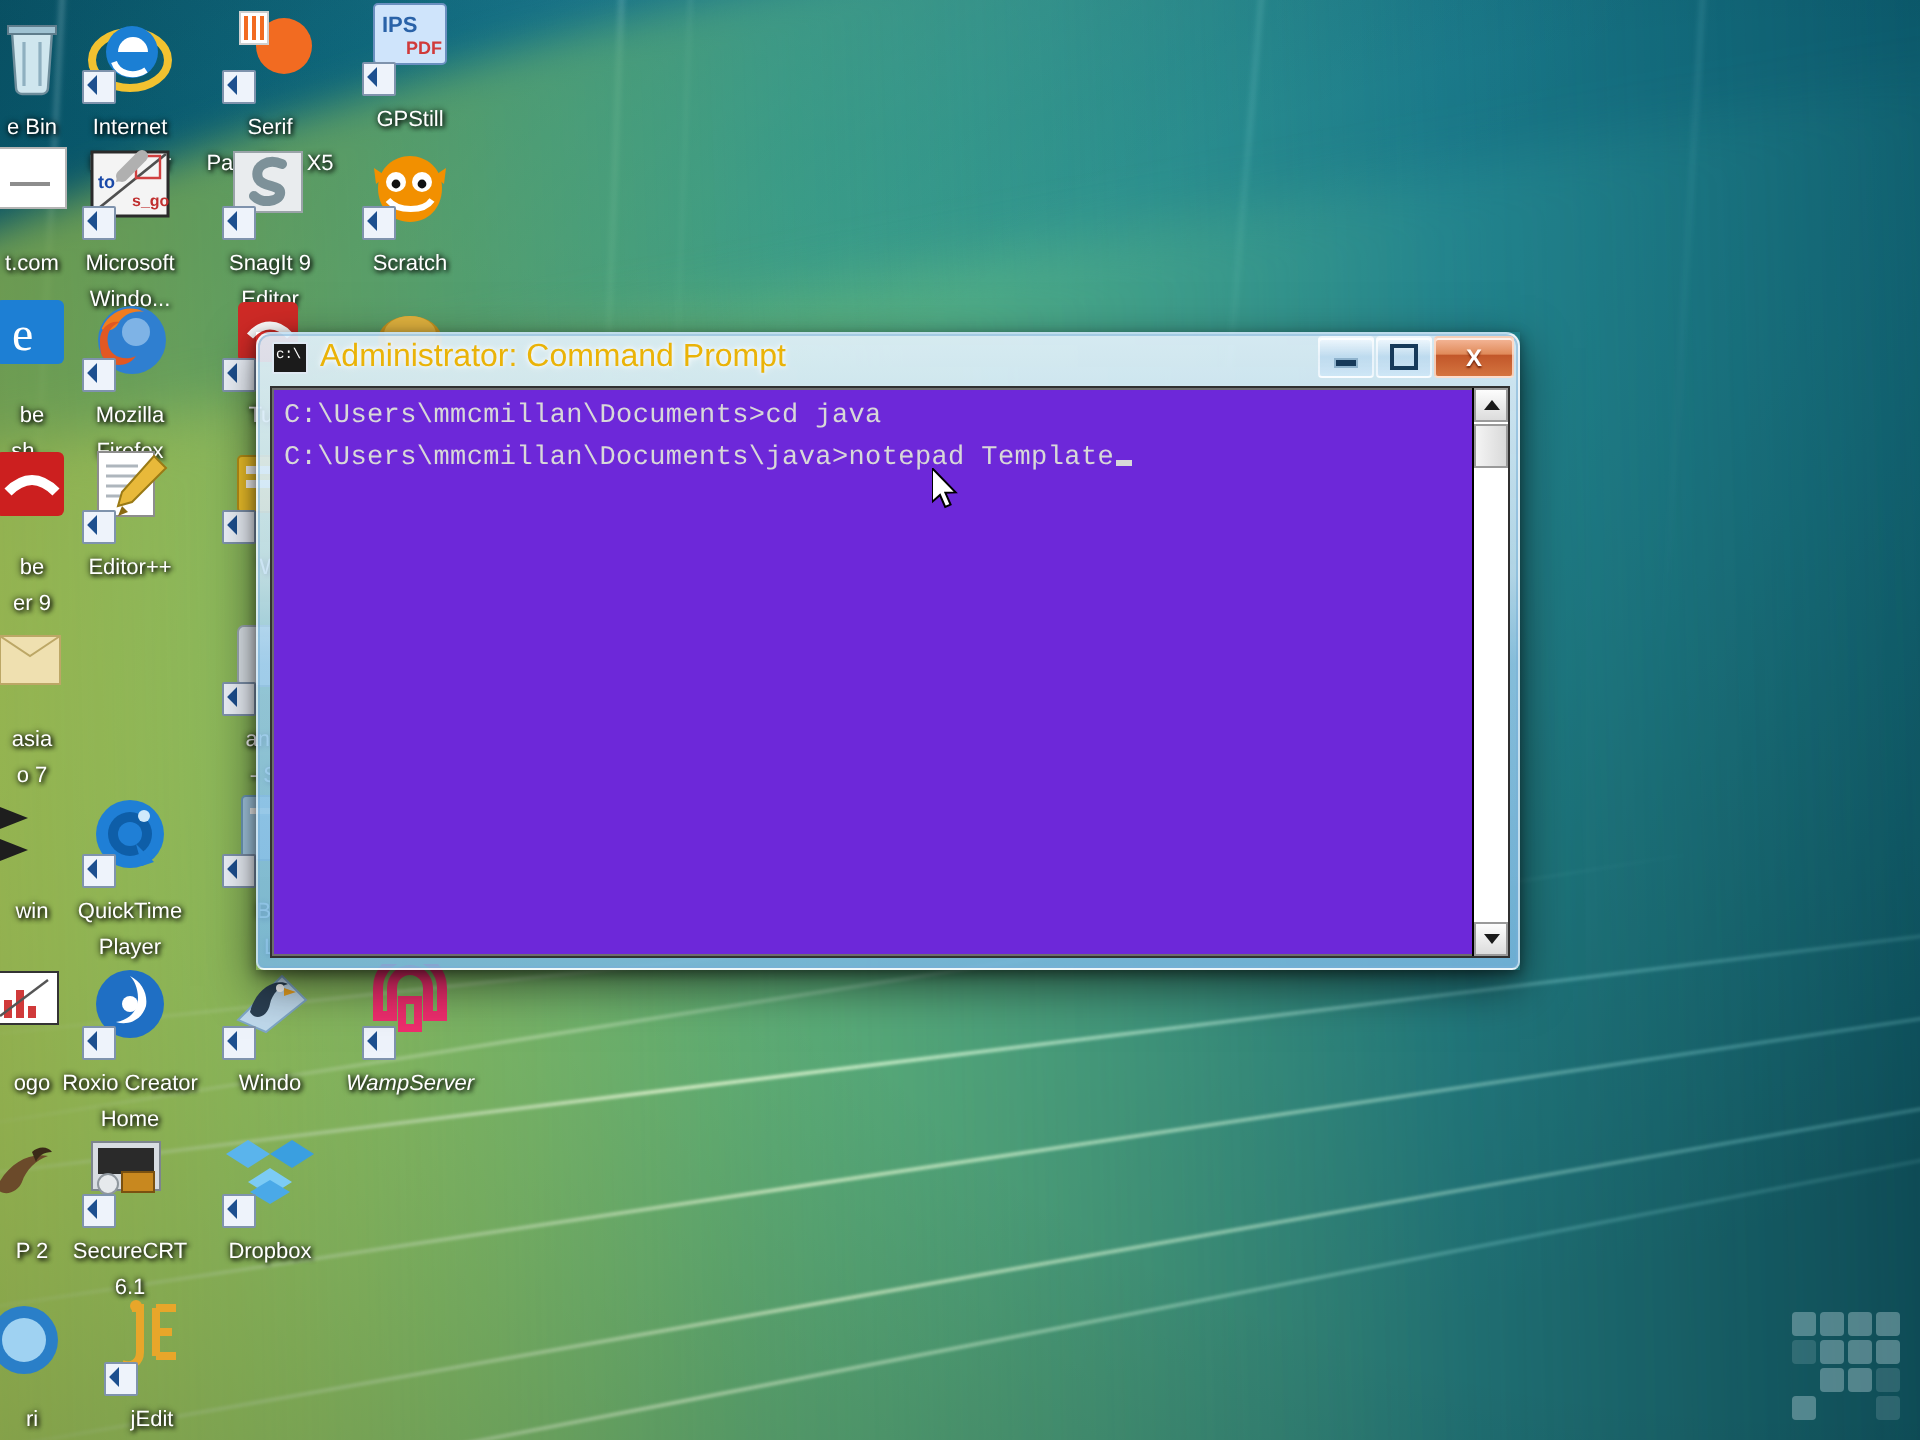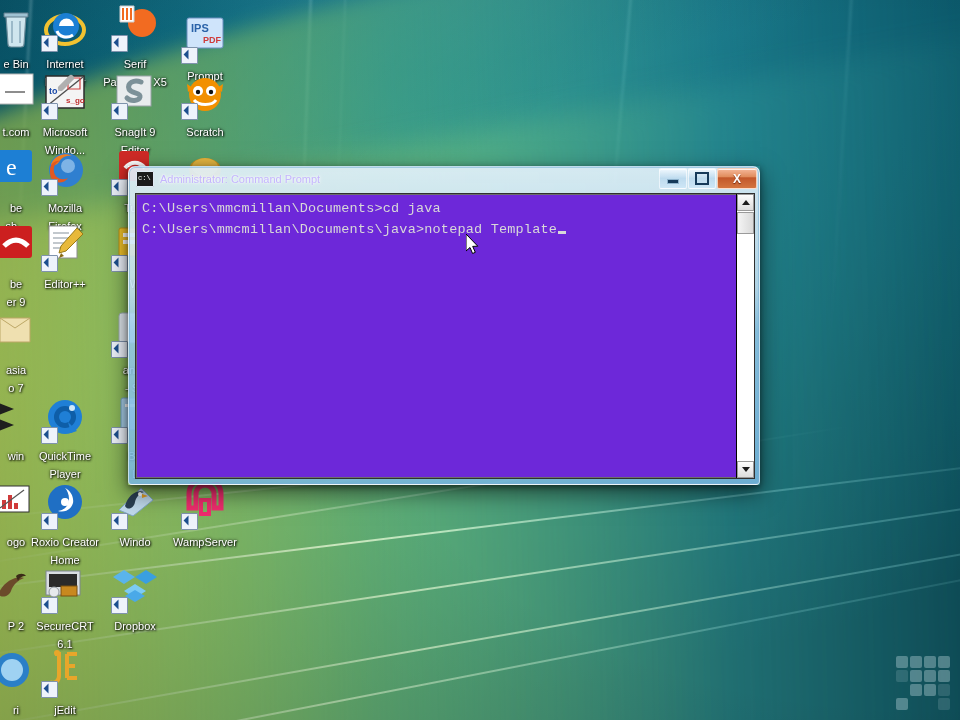--- a/index.html
+++ b/index.html
@@ -191,22 +191,22 @@
   .title-icon::before {
     content: "c:\\";
     position: absolute;
     left: 1px; top: 0px;
     font-family: "Liberation Mono", monospace;
     font-size: 7px;
     color: #ffffff;
     line-height: 12px;
   }
   .title-text {
-    font-size: 11px;
-    color: #c4b5fd;
+    font-size: 16px;
+    color: #eab308;
     text-shadow: 0 0 4px rgba(255,255,255,0.95), 0 0 2px rgba(255,255,255,1);
     white-space: nowrap;
   }
   .win-buttons {
     position: absolute;
     right: 3px;
     top: 2px;
     display: flex;
     gap: 1px;
   }
@@ -371,25 +371,25 @@
             <ellipse cx="24" cy="26" rx="19" ry="14" fill="none" stroke="#f2c230" stroke-width="4"></ellipse>
             <circle cx="25" cy="22" r="13" fill="#1b7fd4"></circle>
             <path d="M18 22h15a7 7 0 0 0-15 0z" fill="#ffffff"></path>
             <path d="M16 27c2 6 10 8 16 4" stroke="#ffffff" stroke-width="3" fill="none"></path>
           </svg><span class="shortcut-arrow"></span></span><span class="label">Internet<br>Explorer</span></div>
       <div class="desk-icon" style="left: 97px; top: 4px;"><span class="glyph"><svg viewBox="0 0 48 48" width="48" height="48">
             <circle cx="31" cy="19" r="14" fill="#f26b21"></circle>
             <path d="M9 2h14v16H9z" fill="#ffffff" stroke="#cfcfcf"></path>
             <path d="M11 4h2v12h-2zM15 4h2v12h-2zM19 4h2v12h-2z" fill="#f26b21"></path>
           </svg><span class="shortcut-arrow"></span></span><span class="label">Serif<br>PagePlus X5</span></div>
-      <div class="desk-icon" style="left: 167px; top: 16px;"><span class="glyph"><svg viewBox="0 0 48 48" width="48" height="48">
+      <div class="desk-icon" style="left: 167px; top: 0;"><span class="glyph"><svg viewBox="0 0 48 48" width="48" height="48">
             <rect x="6" y="2" width="36" height="30" rx="2" fill="#cfe4fb" stroke="#6a8fbf"></rect>
             <text x="10" y="16" font-family="Liberation Sans" font-size="11" font-weight="bold" fill="#2a62a8">IPS</text>
             <text x="22" y="27" font-family="Liberation Sans" font-size="9" font-weight="bold" fill="#d03a3a">PDF</text>
-          </svg><span class="shortcut-arrow"></span></span><span class="label">Prompt</span></div>
+          </svg><span class="shortcut-arrow"></span></span><span class="label">GPStill</span></div>
       <div class="desk-icon" style="left: -22px; top: 72px;"><span class="glyph"><svg viewBox="0 0 48 48" width="48" height="48">
             <rect x="7" y="2" width="34" height="30" fill="#ffffff" stroke="#b5b5b5"></rect>
             <path d="M13 20h20" stroke="#8d8d8d" stroke-width="2"></path>
           </svg></span><span class="label">t.com</span></div>
       <div class="desk-icon" style="left: 27px; top: 72px;"><span class="glyph"><svg viewBox="0 0 48 48" width="48" height="48">
             <rect x="5" y="4" width="38" height="32" fill="#f4f4f4" stroke="#2b2b2b" stroke-width="1.5"></rect>
             <path d="M6 34 42 5" stroke="#4f4f4f" stroke-width="1.4"></path>
             <path d="M27 6h12v11H27z" fill="none" stroke="#d04040" stroke-width="1.2"></path>
             <text x="8" y="22" font-family="Liberation Sans" font-size="9" font-weight="bold" fill="#1a49a8">to</text>
             <text x="25" y="31" font-family="Liberation Sans" font-size="8" font-weight="bold" fill="#c03030">s_go</text>
@@ -476,21 +476,21 @@
             <circle cx="24" cy="20" r="17" fill="#1f6fc4"></circle>
             <path d="M24 6c6 3 9 9 8 15-2 7-9 10-15 8 7-1 11-6 11-12 0-5-2-9-4-11z" fill="#ffffff"></path>
             <circle cx="24" cy="20" r="4" fill="#ffffff"></circle>
           </svg><span class="shortcut-arrow"></span></span><span class="label">Roxio Creator<br>Home</span></div>
       <div class="desk-icon" style="left: 97px; top: 482px;"><span class="glyph"><svg viewBox="0 0 48 48" width="48" height="48">
             <path d="M8 28l22-22 12 12-20 16z" fill="#bfd9ec" stroke="#7ea6c6"></path>
             <path d="M14 24c3-12 13-17 19-14-4 1-8 5-9 10-1 6-7 9-10 4z" fill="#2a3f52"></path>
             <circle cx="29" cy="12" r="2" fill="#ffffff"></circle>
             <path d="M31 12l6 2-6 2z" fill="#e8a020"></path>
           </svg><span class="shortcut-arrow"></span></span><span class="label">Windo</span></div>
-      <div class="desk-icon" style="left: 167px; top: 482px;"><span class="glyph"><svg viewBox="0 0 48 48" width="48" height="48">
+      <div class="desk-icon" style="left: 167px; top: 482px; font-style: italic;"><span class="glyph"><svg viewBox="0 0 48 48" width="48" height="48">
             <path d="M8 12a16 16 0 0 1 32 0v14h-7V12a9 9 0 0 0-18 0v14H8z" fill="none" stroke="#ef2d6e" stroke-width="5"></path>
             <path d="M20 18h8v14h-8z" fill="none" stroke="#ef2d6e" stroke-width="4"></path>
           </svg><span class="shortcut-arrow"></span></span><span class="label">WampServer</span></div>
       <div class="desk-icon" style="left: -22px; top: 566px;"><span class="glyph"><svg viewBox="0 0 48 48" width="48" height="48">
             <path d="M6 28c6-12 16-18 26-16-6 2-11 7-13 13-2 5-9 8-13 3z" fill="#6b4a2a"></path>
             <path d="M24 10c3-3 8-3 10 0-4 0-7 2-8 5z" fill="#3a2a18"></path>
           </svg></span><span class="label">P 2</span></div>
       <div class="desk-icon" style="left: 27px; top: 566px;"><span class="glyph"><svg viewBox="0 0 48 48" width="48" height="48">
             <rect x="5" y="5" width="34" height="24" fill="#d8dde2" stroke="#7d858d"></rect>
             <rect x="8" y="8" width="28" height="13" fill="#2a2a2a"></rect>
@@ -500,21 +500,21 @@
       <div class="desk-icon" style="left: 97px; top: 566px;"><span class="glyph"><svg viewBox="0 0 48 48" width="48" height="48">
             <path d="M13 4l11 7-11 7L2 11z" fill="#5ab4ec"></path>
             <path d="M35 4l11 7-11 7-11-7z" fill="#3a9fe0"></path>
             <path d="M13 25l11-7 11 7-11 7z" fill="#7ccbf5"></path>
             <path d="M14 30l10-6 10 6-10 6z" fill="#4aa9e8"></path>
           </svg><span class="shortcut-arrow"></span></span><span class="label">Dropbox</span></div>
       <div class="desk-icon" style="left: -22px; top: 650px;"><span class="glyph"><svg viewBox="0 0 48 48" width="48" height="48">
             <circle cx="20" cy="20" r="17" fill="#2a7fc8"></circle>
             <circle cx="20" cy="20" r="11" fill="#9fd2f2"></circle>
           </svg></span><span class="label">ri</span></div>
-      <div class="desk-icon" style="left: 27px; top: 650px;"><span class="glyph"><svg viewBox="0 0 48 48" width="48" height="48">
+      <div class="desk-icon" style="left: 38px; top: 650px;"><span class="glyph"><svg viewBox="0 0 48 48" width="48" height="48">
             <path d="M14 4h4v22c0 5-4 8-9 6" stroke="#e8a62a" stroke-width="4" fill="none"></path>
             <circle cx="16" cy="3" r="3" fill="#e8a62a"></circle>
             <path d="M26 4h10M26 16h8M26 28h10" stroke="#e8a62a" stroke-width="4"></path>
             <path d="M26 4v24" stroke="#e8a62a" stroke-width="4"></path>
           </svg><span class="shortcut-arrow"></span></span><span class="label">jEdit</span></div>
     </div>
 
   <div id="cmd-window">
     <div class="aero-frame"></div>
 

